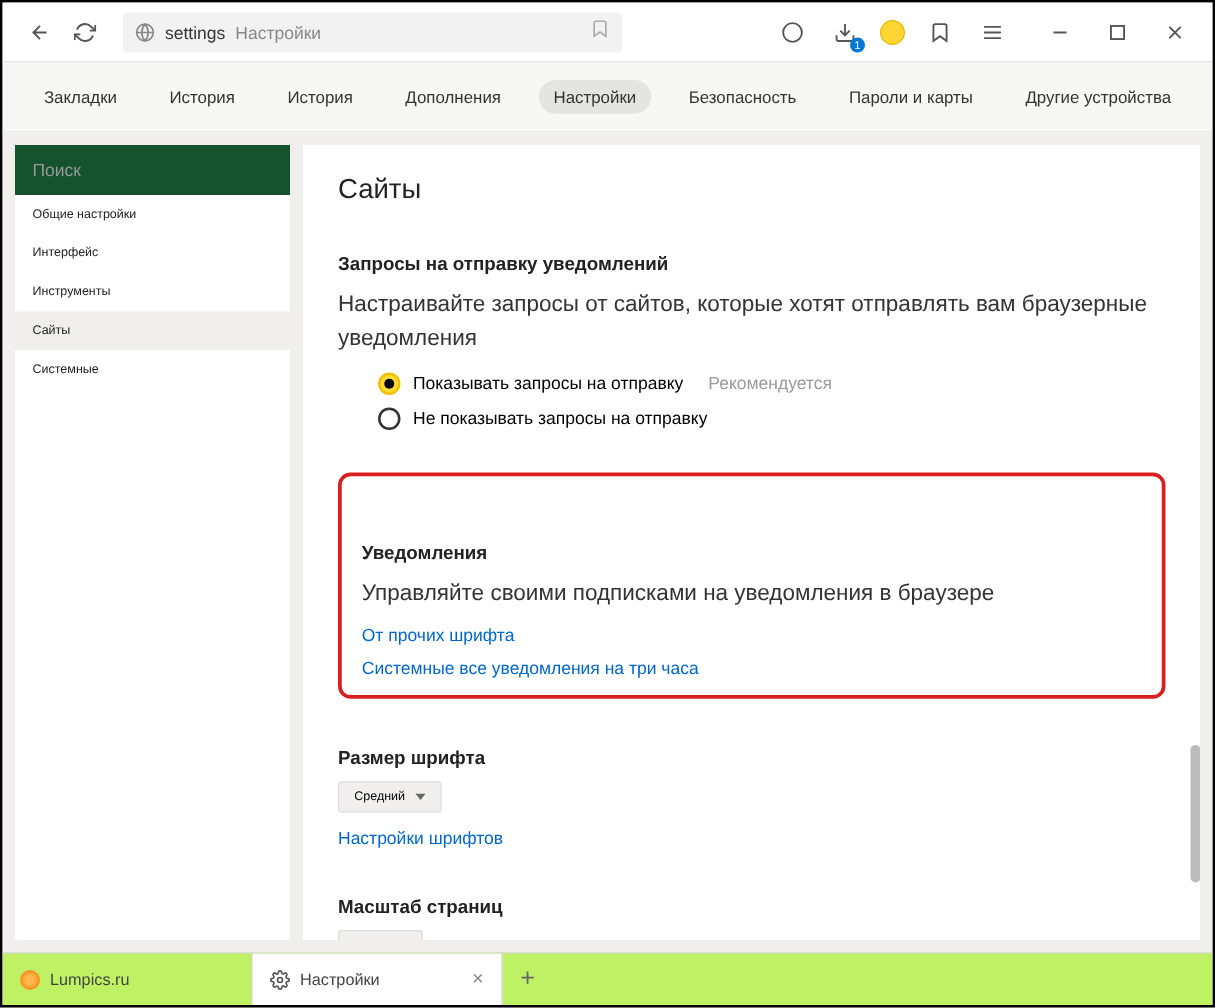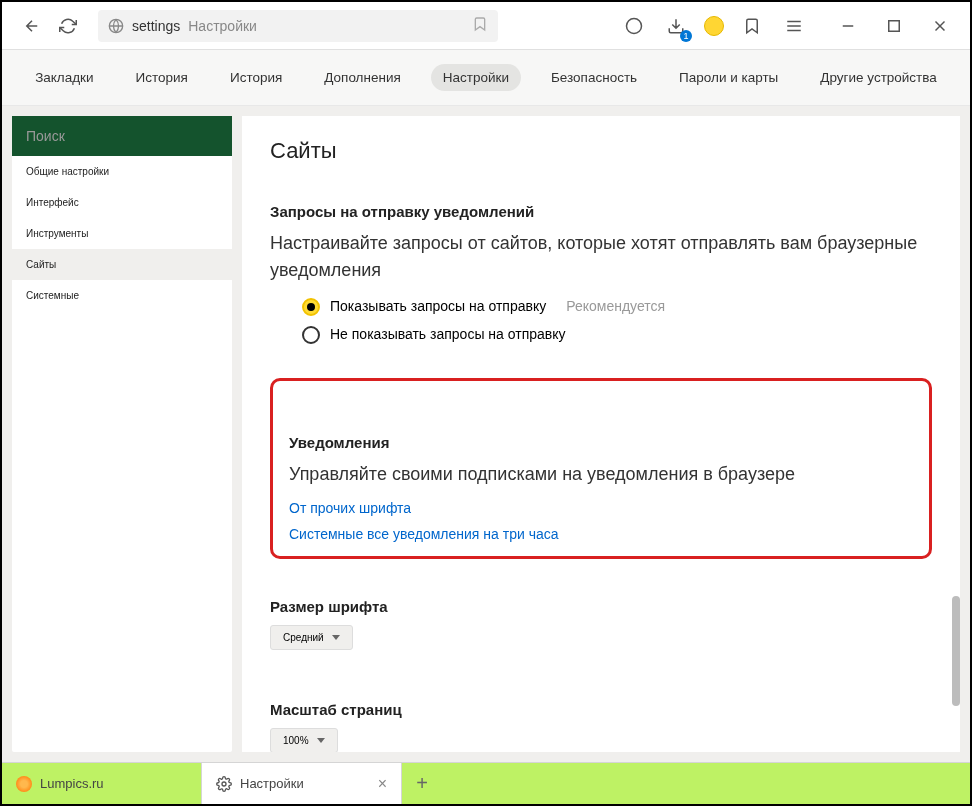--- a/index.html
+++ b/index.html
@@ -188,20 +188,21 @@
       <div class="section-desc">Управляйте своими подписками на уведомления в браузере</div>
       <a class="link">От прочих шрифта</a>
       <a class="link">Системные все уведомления на три часа</a>
     </div>
 
     <div class="section">
       <div class="section-title">Размер шрифта</div>
       <div class="dropdown">
         <span>Средний</span>
       </div>
+      <a class="link">Настройки шрифтов</a>
     </div>
 
     <div class="section">
       <div class="section-title">Масштаб страниц</div>
       <div class="dropdown">
         <span>100%</span>
       </div>
     </div>
 
     <div class="scroll-indicator"></div>

